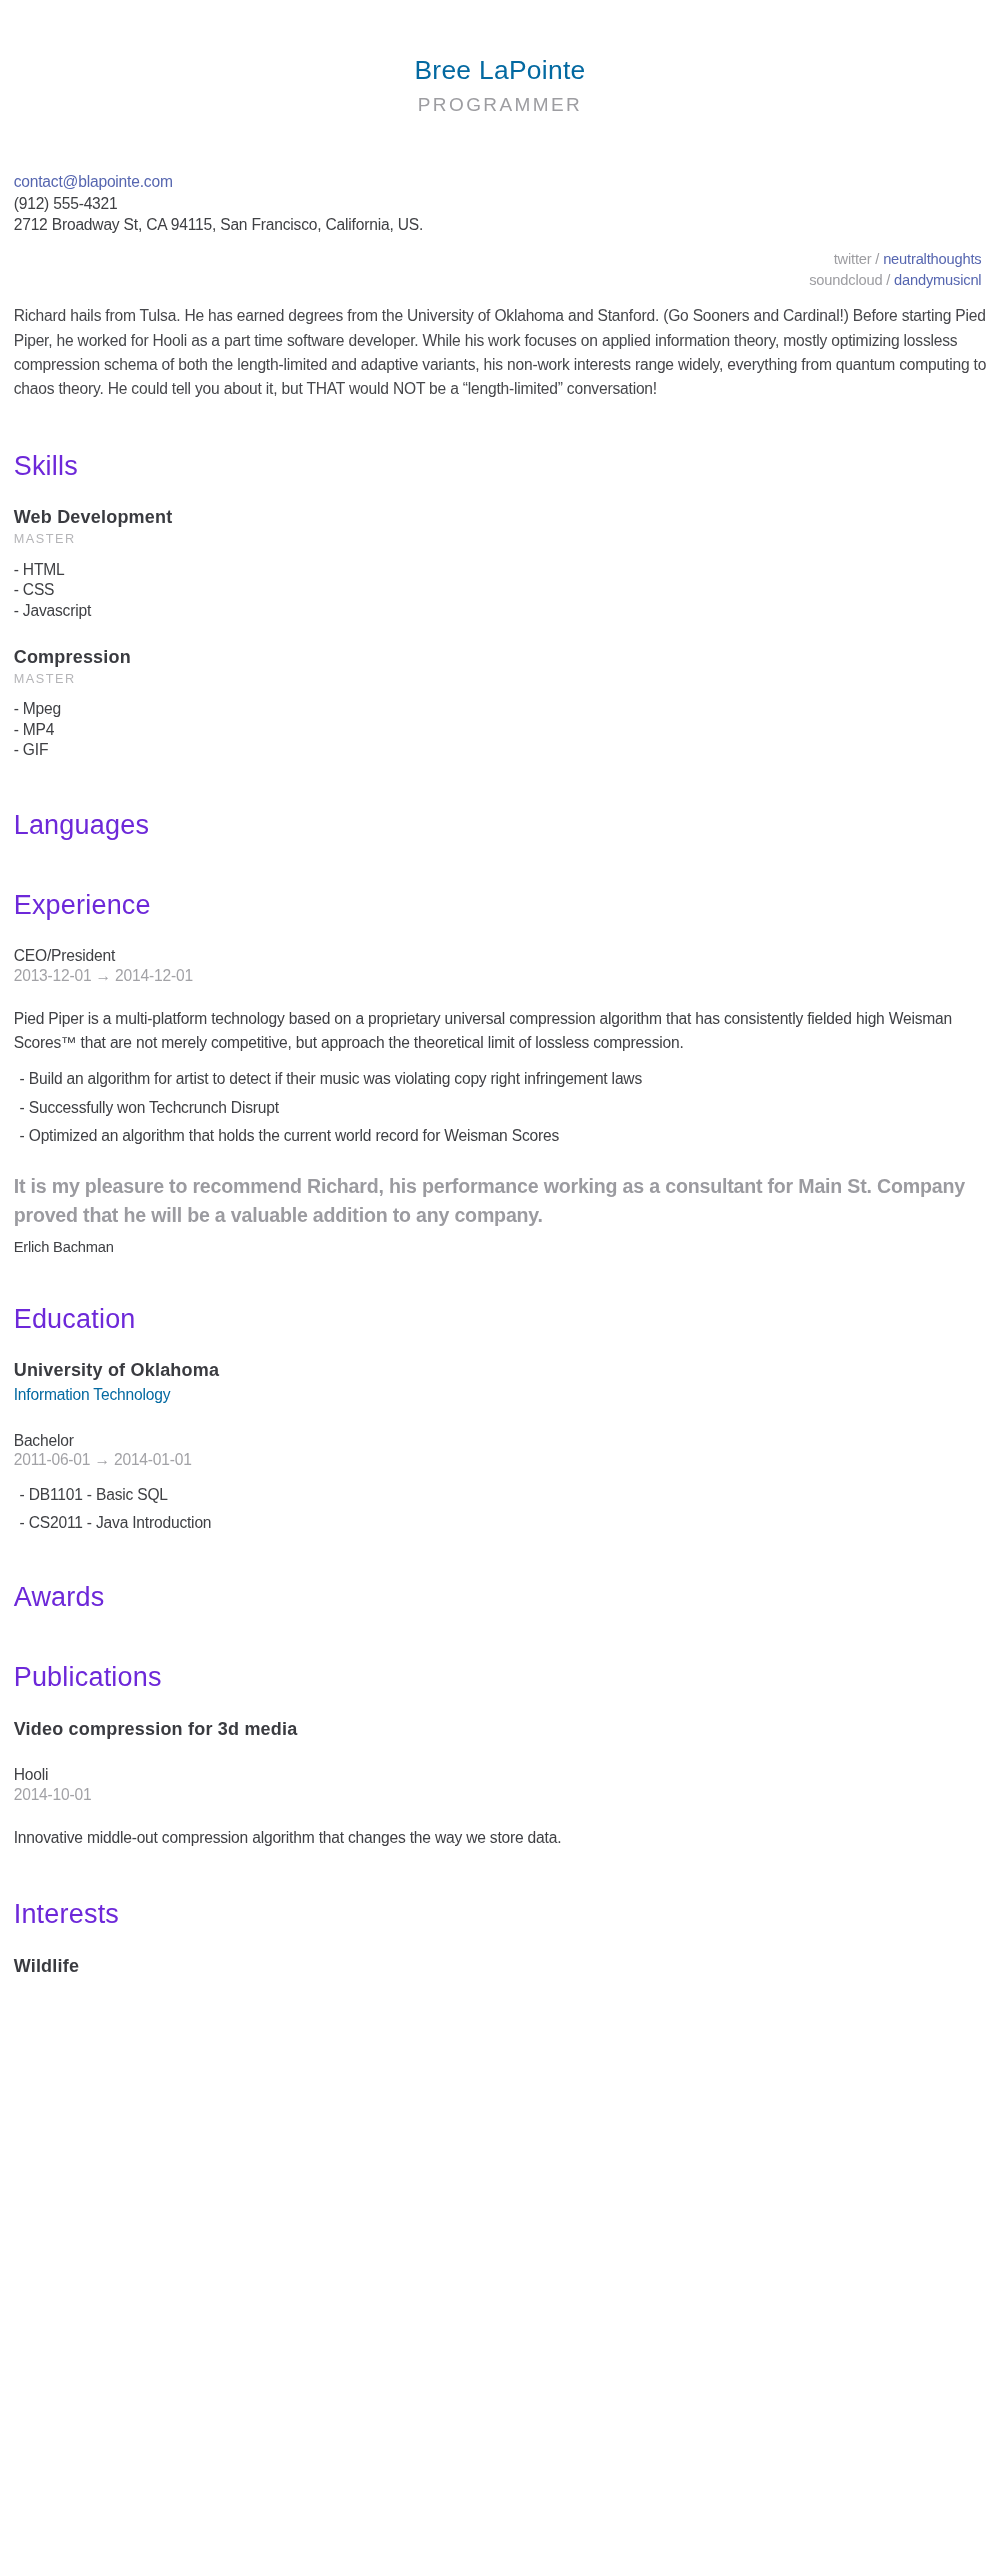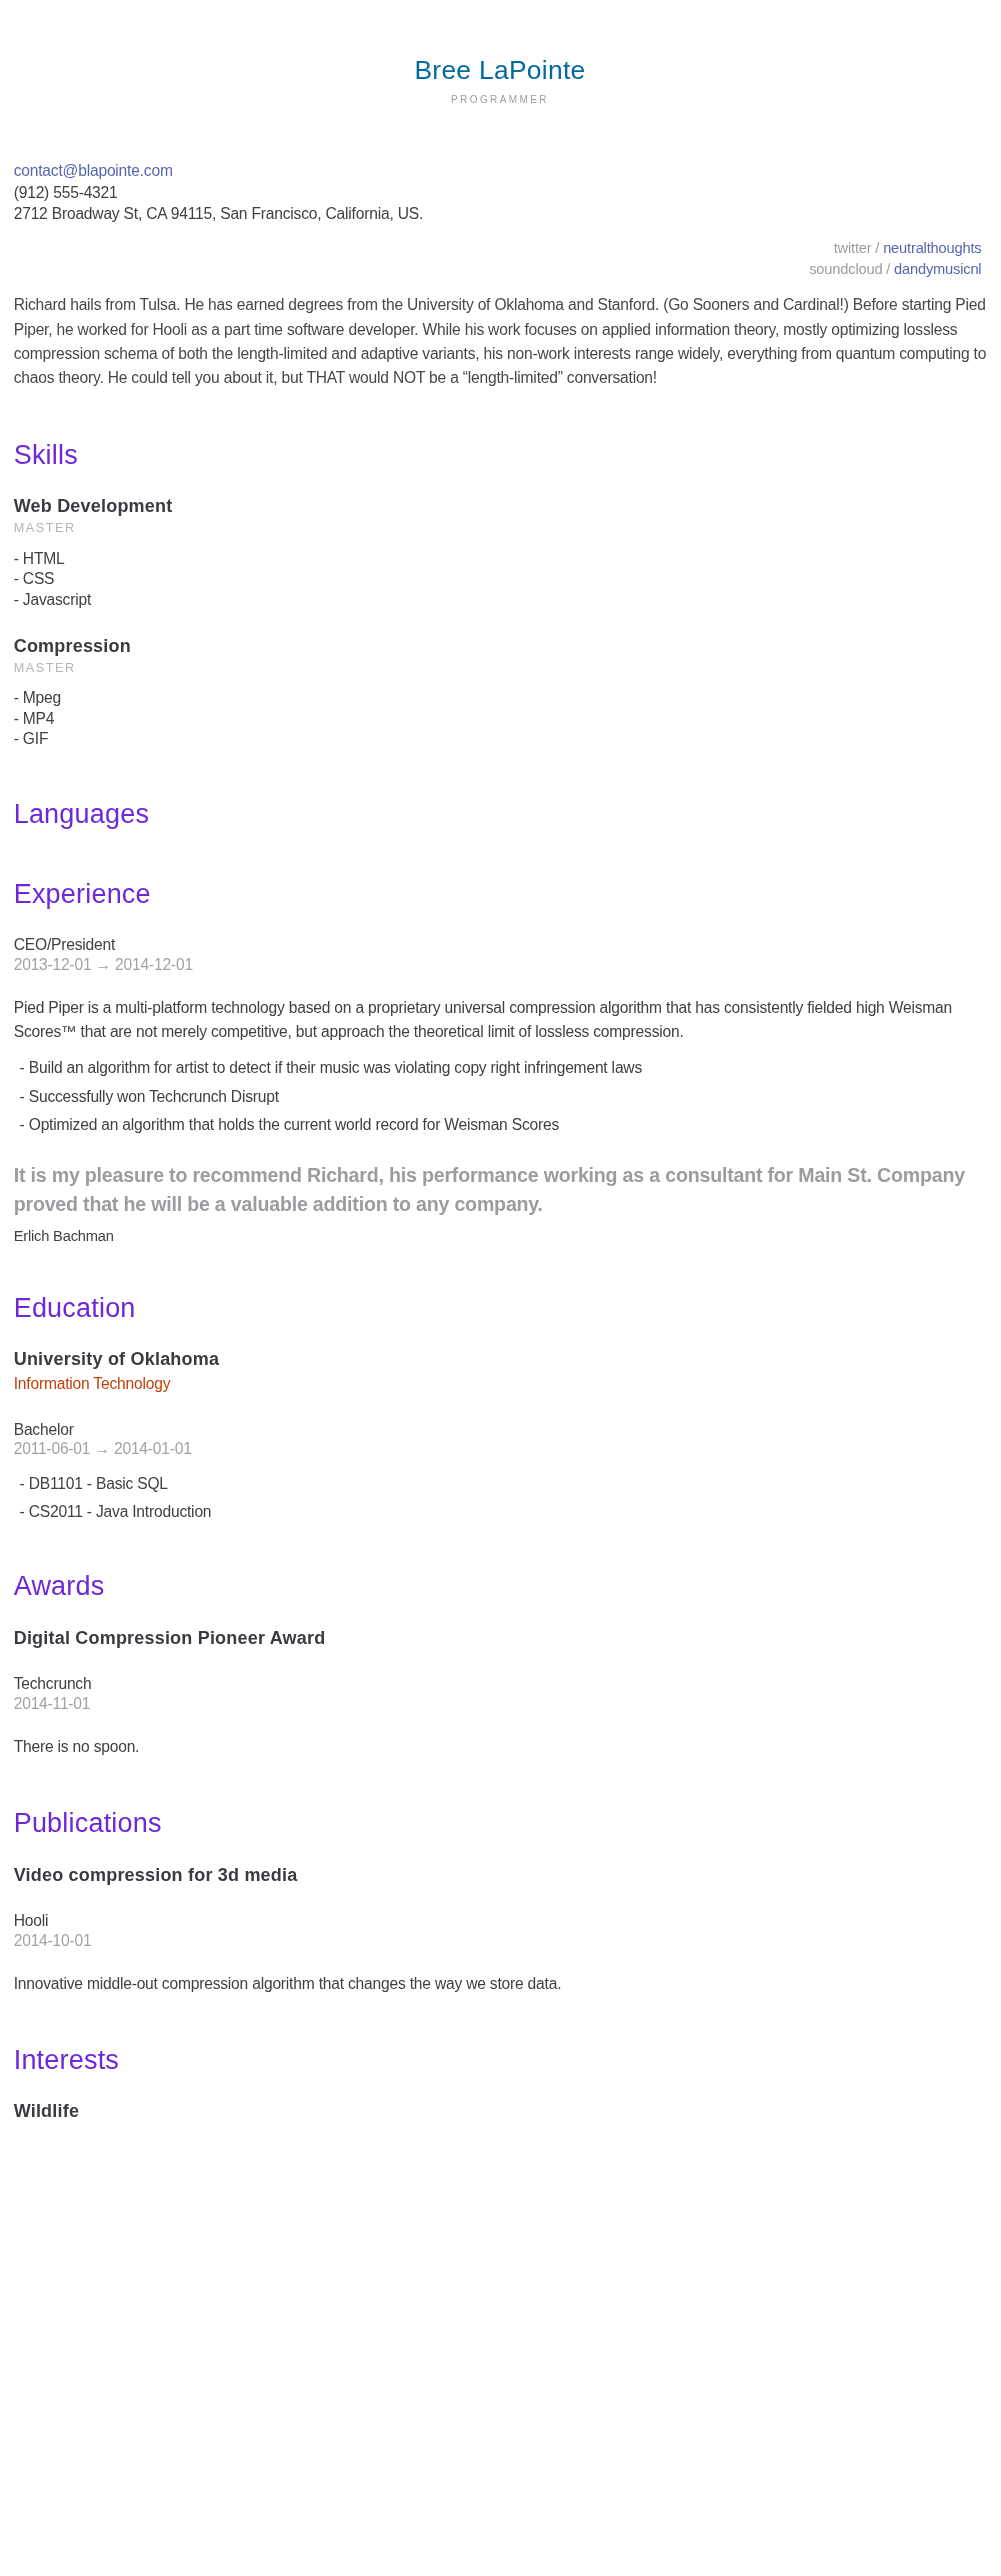--- a/index.html
+++ b/index.html
@@ -19,21 +19,21 @@
   h1.name {
     font-size: 26.4px;
     font-weight: 400;
     color: #0369a1;
     text-align: center;
     margin: 19.6px 0 0 0;
     letter-spacing: 0.3px;
   }
   .label {
     text-align: center;
-    font-size: 10px;
+    font-size: 19px;
     color: #9d9da1;
     letter-spacing: 2.4px;
     margin-top: 8.8px;
   }
   .contact {
     margin-top: 55px;
     font-size: 15.6px;
     line-height: 21.5px;
   }
   .contact a.email {
@@ -119,21 +119,21 @@
   }
   .ref-name {
     font-size: 14.7px;
     margin-top: 8.8px;
     color: #3f4044;
   }
   .area {
     font-size: 15.6px;
     line-height: 21.5px;
     margin-top: 2.9px;
-    color: #c2410c;
+    color: #0369a1;
   }
   .section { margin: 0; }
 </style>
 </head>
 <body>
 
 <div class="page">
 
   <header>
     <h1 class="name">Bree LaPointe</h1>
@@ -220,26 +220,20 @@
       <div class="dates">2011-06-01 → 2014-01-01</div>
       <ul class="plain indented spaced">
         <li>DB1101 - Basic SQL</li>
         <li>CS2011 - Java Introduction</li>
       </ul>
     </div>
   </section>
 
   <section class="section" style="margin-top: 21.5px;">
     <h2 class="section-heading">Awards</h2>
-    <div>
-      <h3 class="item-name">Digital Compression Pioneer Award</h3>
-      <div class="position">Techcrunch</div>
-      <div class="small-date">2014-11-01</div>
-      <p class="item-summary">There is no spoon.</p>
-    </div>
   </section>
 
   <section class="section">
     <h2 class="section-heading">Publications</h2>
     <div>
       <h3 class="item-name">Video compression for 3d media</h3>
       <div class="position">Hooli</div>
       <div class="small-date">2014-10-01</div>
       <p class="item-summary">Innovative middle-out compression algorithm that changes the way we store data.</p>
     </div>

